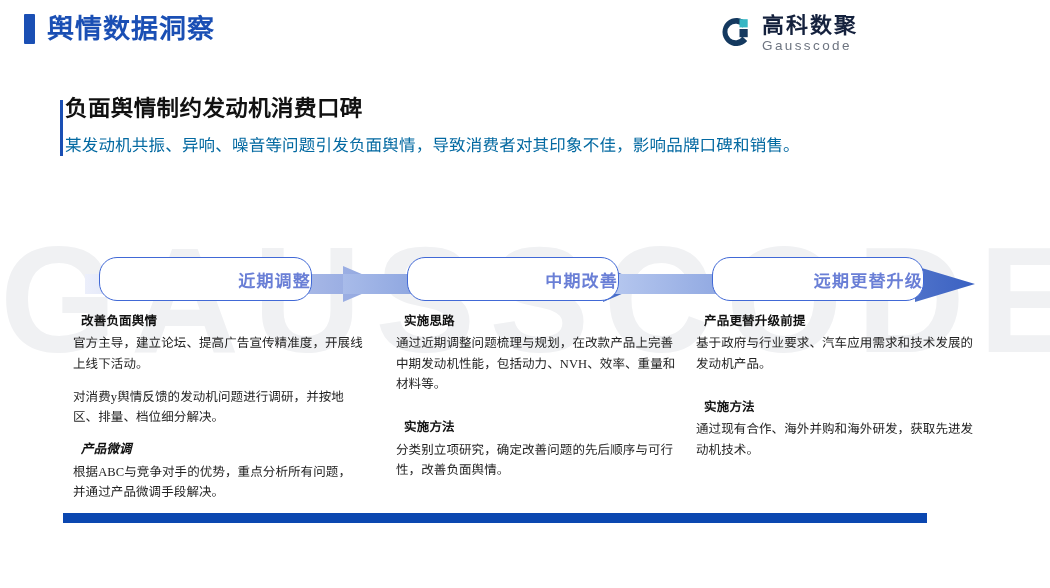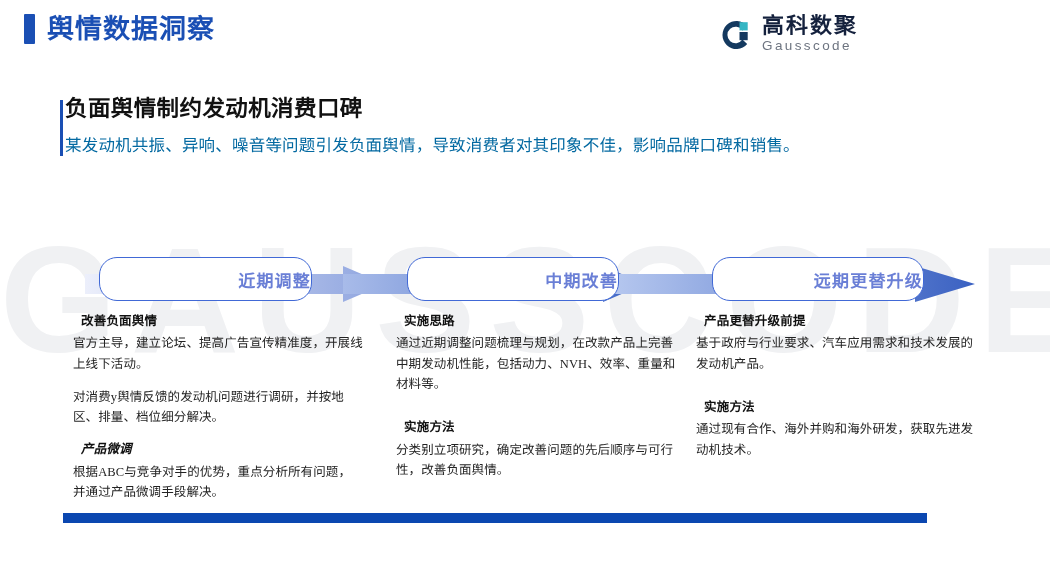--- a/index.html
+++ b/index.html
@@ -74,21 +74,21 @@
     line-height: 1;
     white-space: nowrap;
   }
 
   
   .logo {
     position: absolute;
     right: 22px;
     top: 14px;
     display: flex;
-    align-items: flex-end;
+    align-items: flex-start;
   }
   .logo-mark {
     width: 36px;
     height: 36px;
     position: relative;
     margin-right: 9px;
     flex: none;
   }
   .logo-text {
     display: flex;

